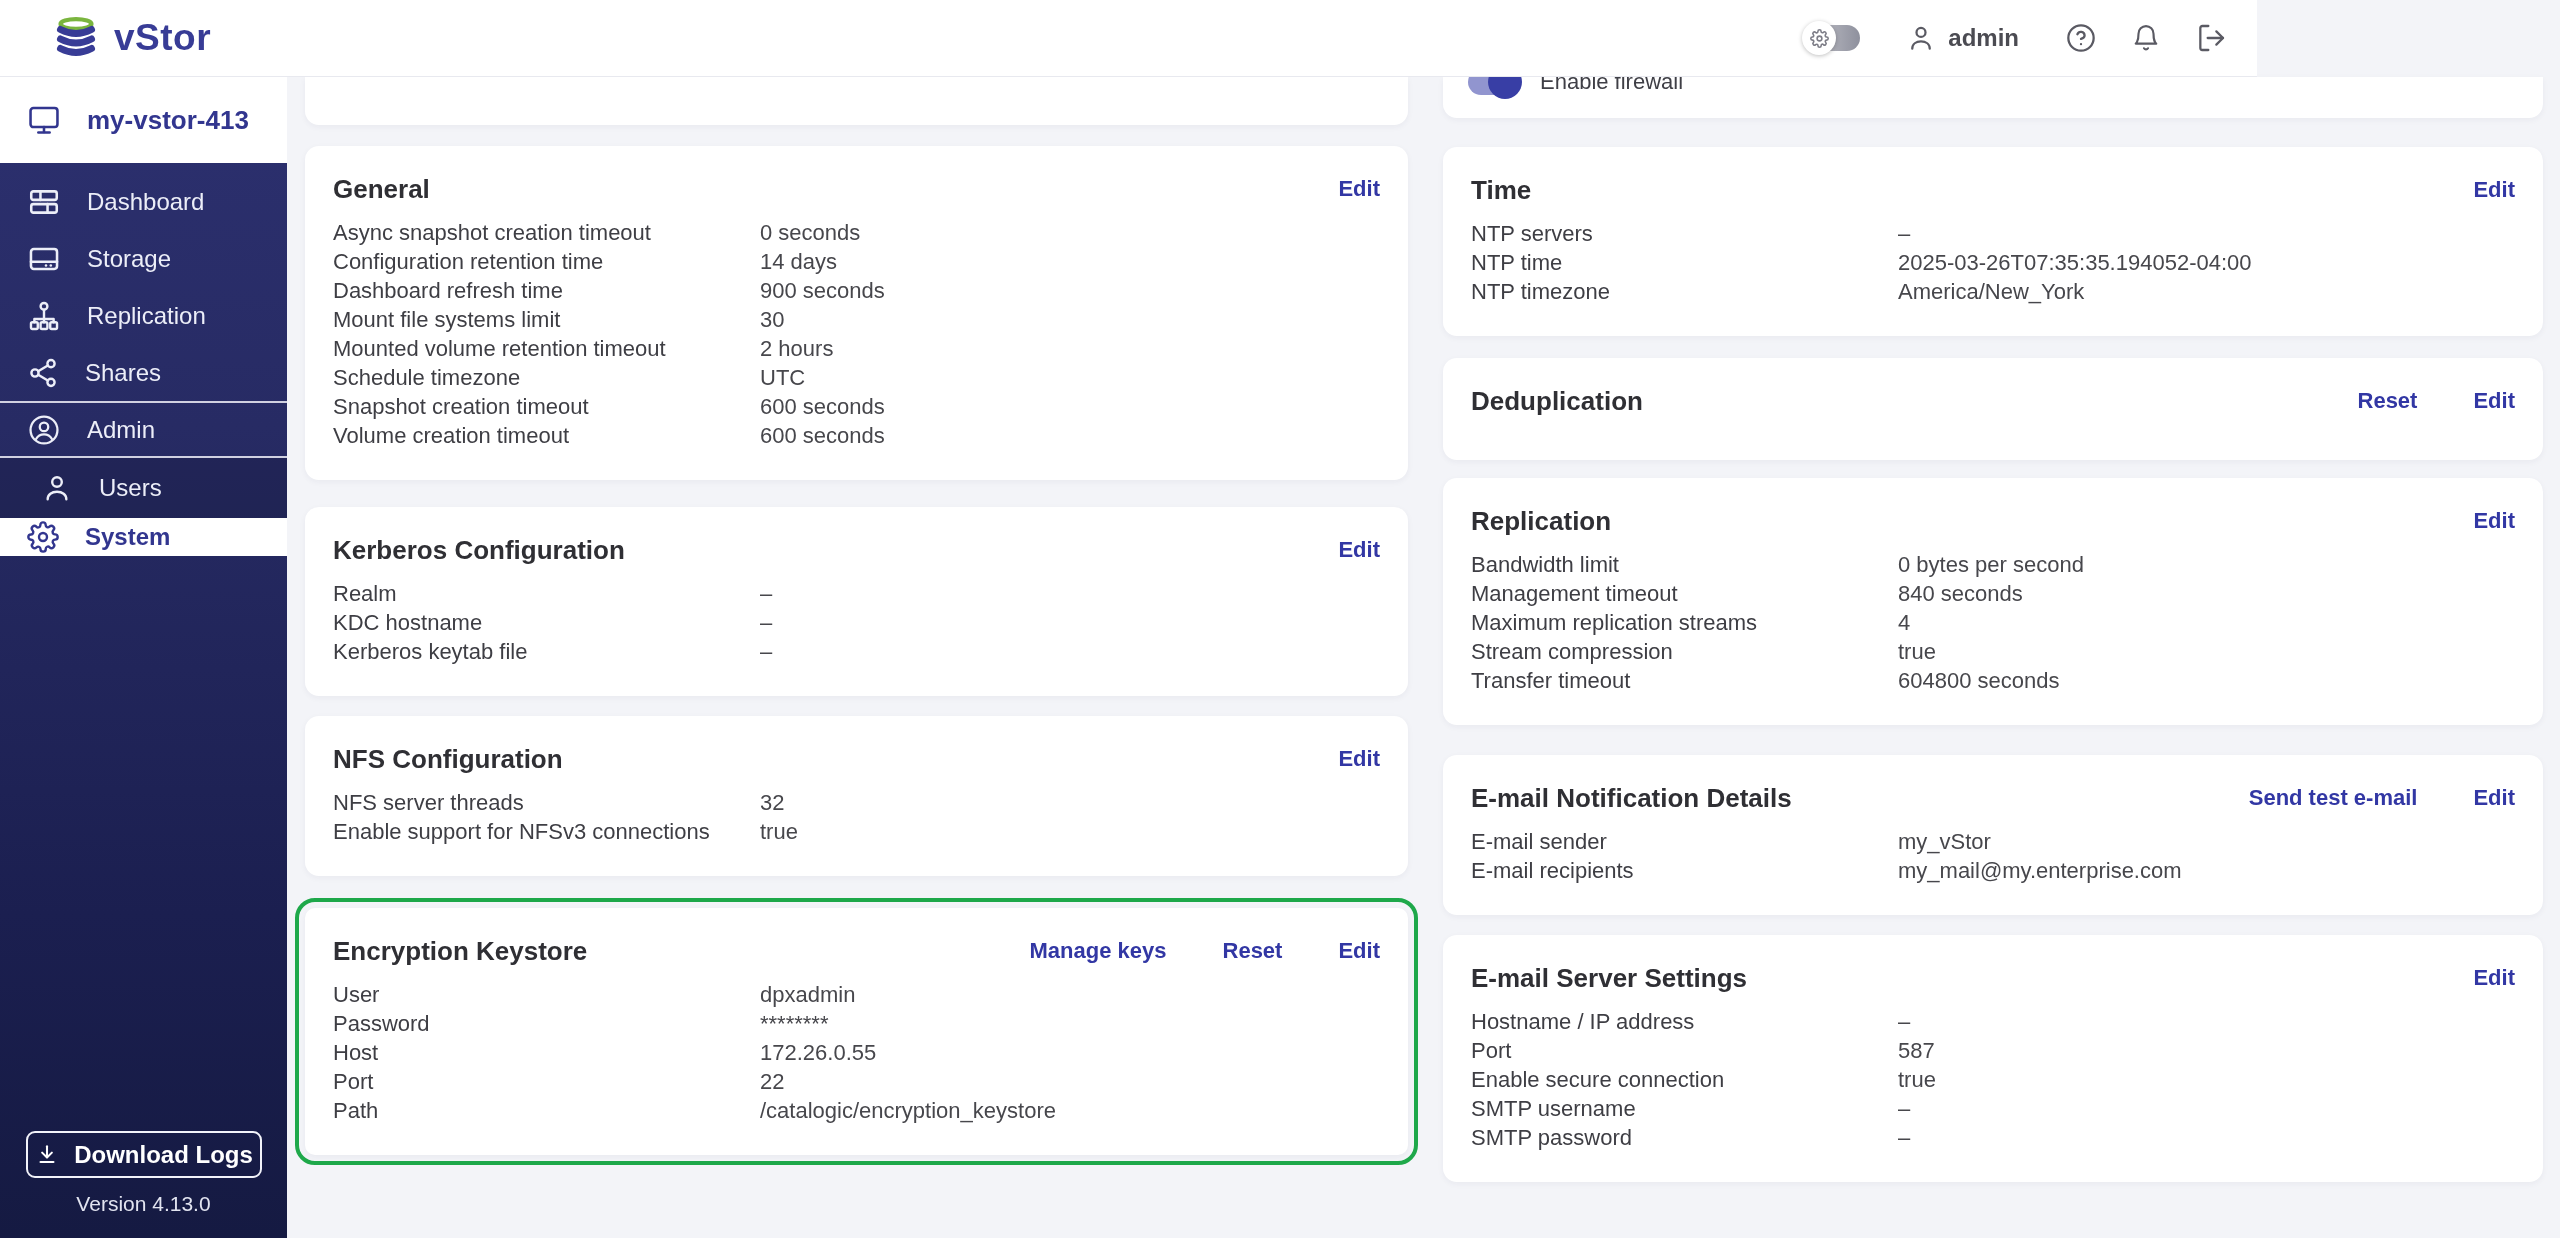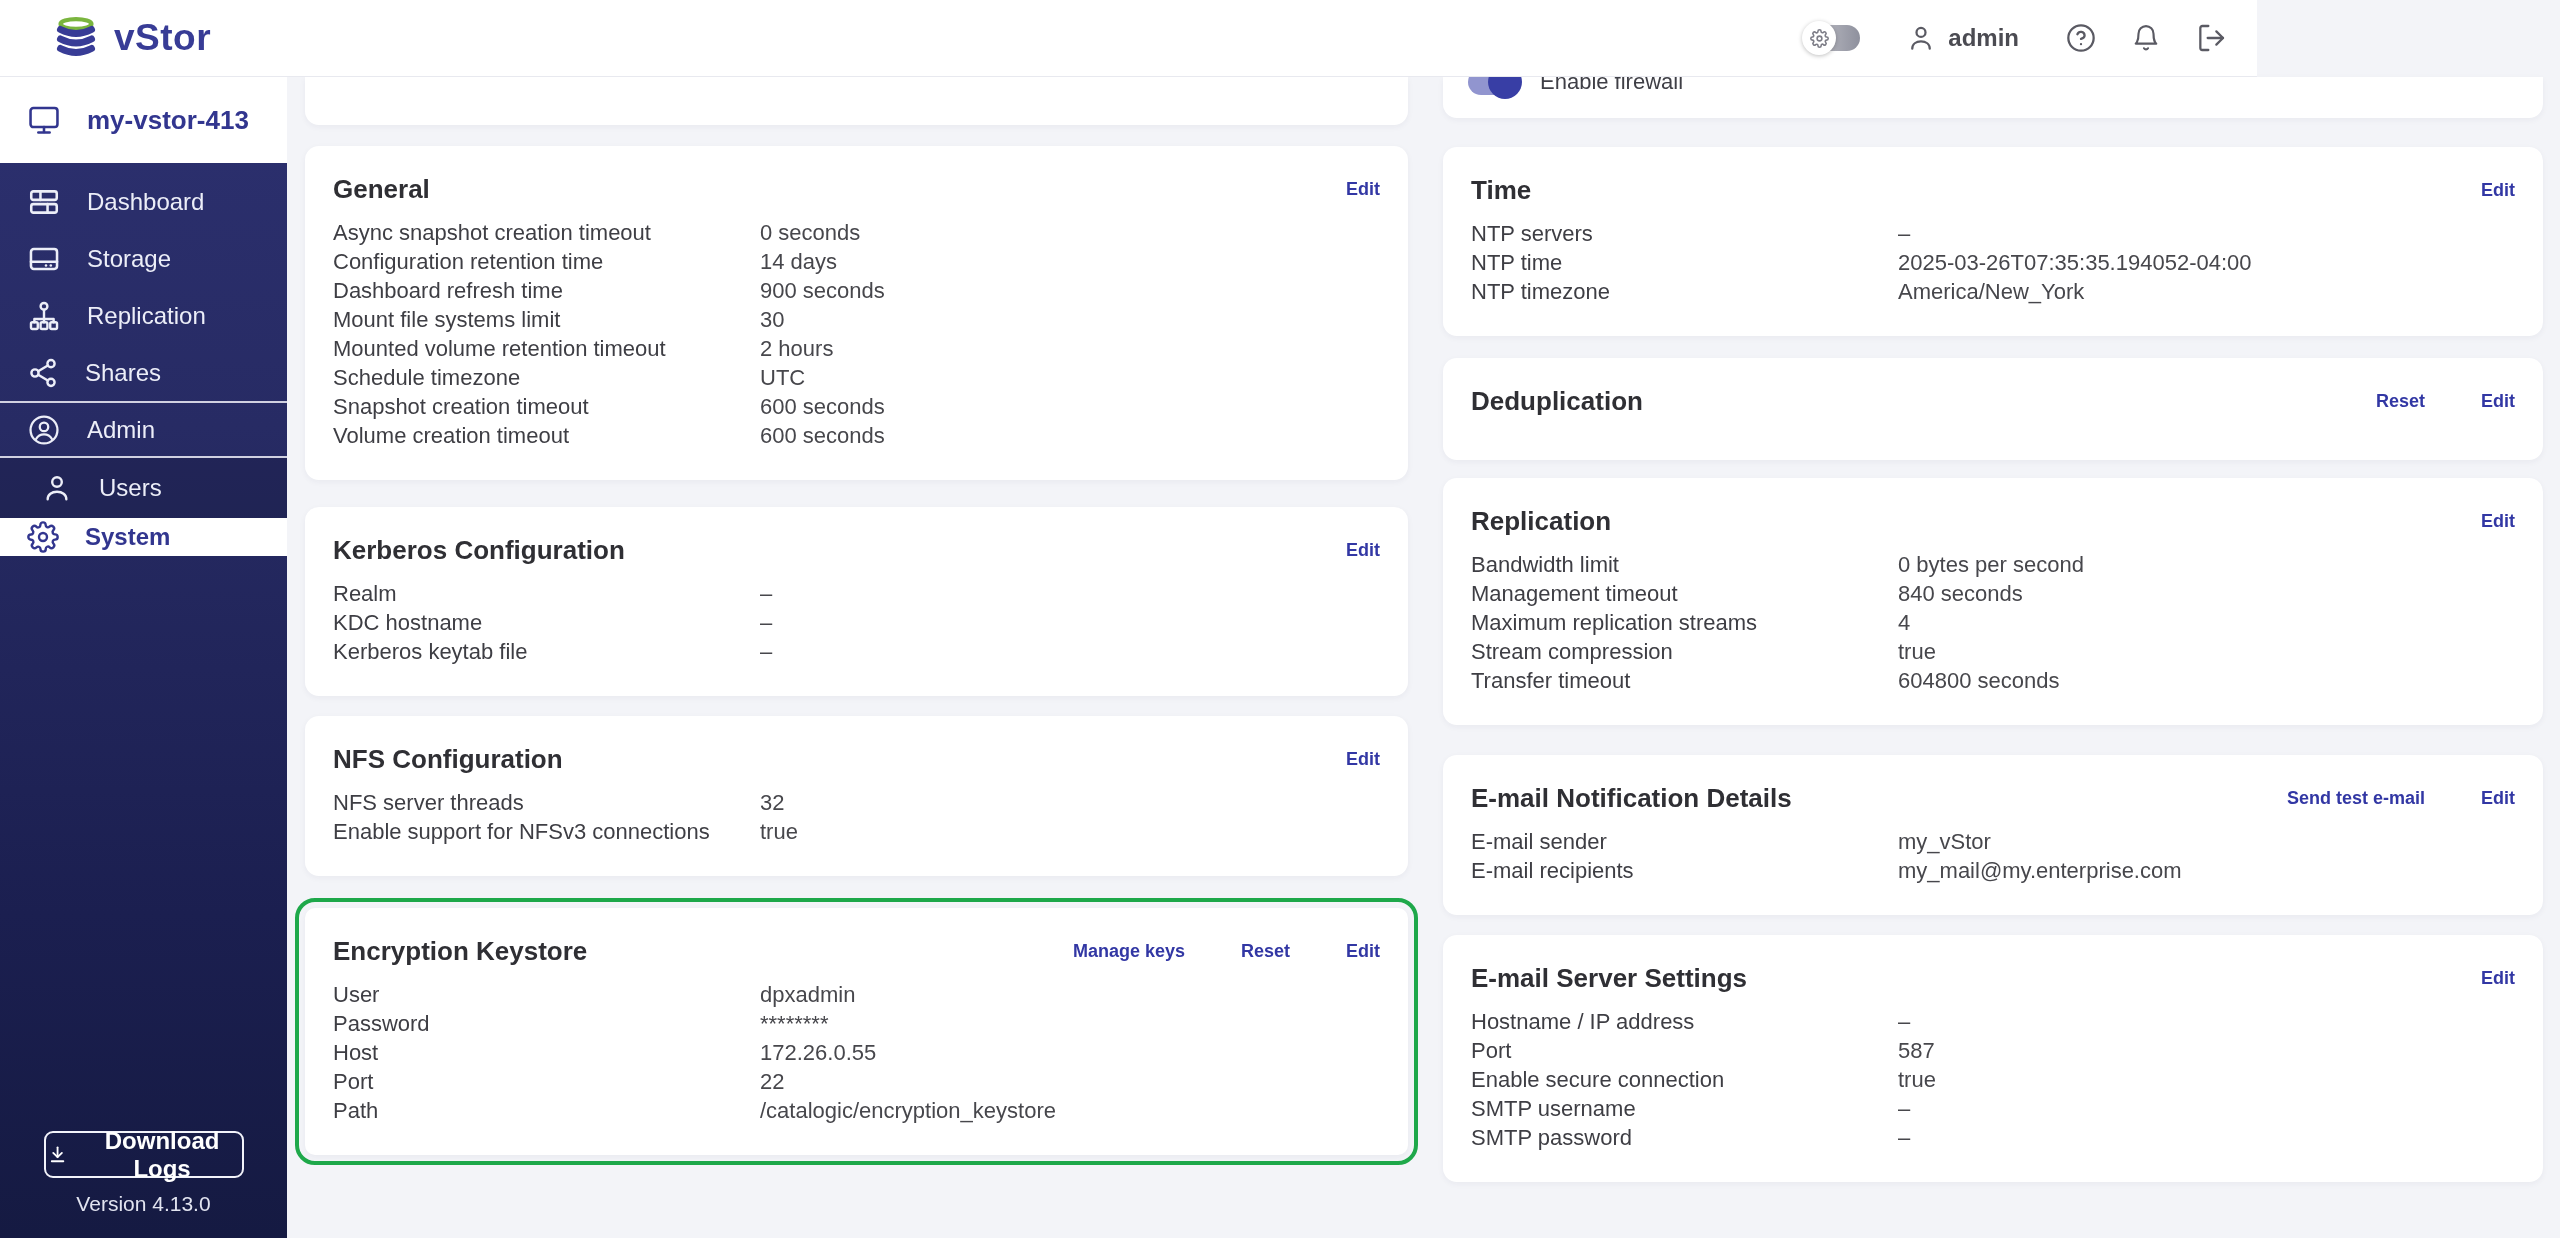--- a/index.html
+++ b/index.html
@@ -48,21 +48,21 @@
     height: 57px; display: flex; align-items: center; padding-left: 27px; gap: 26px;
     color: #eceef8; font-size: 24px; cursor: pointer;
   }
   .nav-item svg { stroke: #eceef8; flex: none; }
   .nav-item.group { border-top: 2px solid rgba(238,239,247,.85); border-bottom: 2px solid rgba(238,239,247,.85); }
   .nav-item.shaded { background: rgba(0,0,0,.12); height: 60px; padding-left: 41px; }
   .nav-item.selected { background: #ffffff; color: #32368f; font-weight: bold; height: 38px; }
   .nav-item.selected svg { stroke: #32368f; }
   .sidebar-bottom { position: absolute; left: 0; right: 0; bottom: 0; text-align: center; }
   .dl-btn {
-    width: 200px; height: 47px; margin: 0 auto 14px auto; border: 2px solid #f2f3fa; border-radius: 9px;
+    width: 236px; height: 47px; margin: 0 auto 14px auto; border: 2px solid #f2f3fa; border-radius: 9px;
     display: flex; align-items: center; justify-content: center; gap: 14px;
     color: #ffffff; font-size: 24px; font-weight: bold; cursor: pointer; background: transparent;
   }
   .dl-btn svg { stroke: #ffffff; }
   .version { color: #e2e4f0; font-size: 21px; padding-bottom: 22px; }
 
   
   .main {
     position: absolute; top: 77px; left: 287px; width: 2273px; height: 1161px;
     padding: 0 17px 0 18px; display: flex; gap: 35px;
@@ -72,21 +72,21 @@
   .col-right { width: 1100px; }
 
   .card {
     background: #ffffff; border-radius: 14px; box-shadow: 0 2px 6px rgba(30,34,70,.05);
     padding: 26px 28px 30px 28px;
   }
   .card.cut { border-radius: 0 0 14px 14px; overflow: hidden; }
   .card-head { display: flex; align-items: center; margin-bottom: 12px; }
   .card-title { font-size: 26px; font-weight: bold; color: #2f2f34; line-height: 34px; }
   .card-actions { margin-left: auto; display: flex; gap: 56px; }
-  .link { font-size: 18px; font-weight: bold; color: #3237a4; cursor: pointer; text-decoration: none; white-space: nowrap; }
+  .link { font-size: 22px; font-weight: bold; color: #3237a4; cursor: pointer; text-decoration: none; white-space: nowrap; }
   .row { display: flex; line-height: 29px; font-size: 22px; }
   .row .lbl { width: 427px; flex: none; color: #3e3e44; }
   .row .val { flex: 1; color: #47474c; }
   .row.bordered { border-bottom: 1px solid #ededf1; padding-bottom: 1px; }
 
   .card.highlight { outline: 4px solid #1ea84a; outline-offset: 6px; border-radius: 10px; }
 
   
   .partial-left { height: 48px; padding: 0; margin-bottom: 21px; }
   .partial-right { height: 41px; padding: 0; margin-bottom: 29px; }

